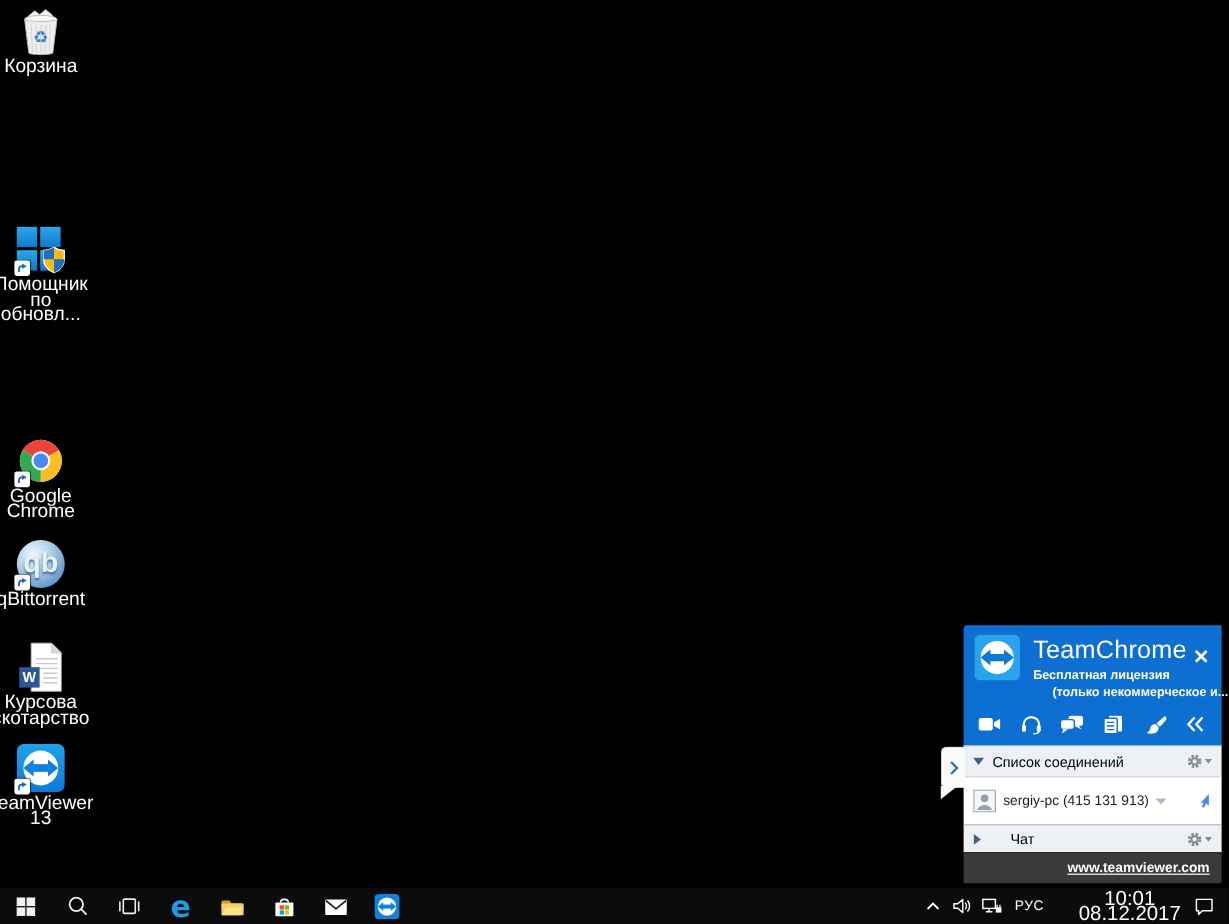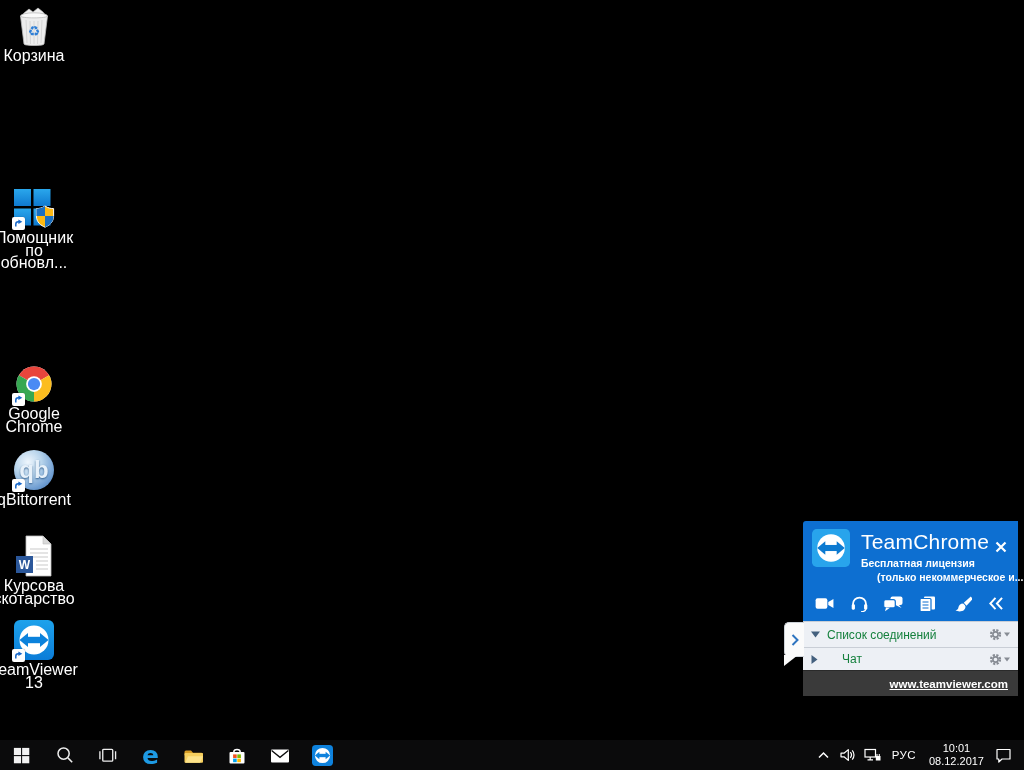--- a/index.html
+++ b/index.html
@@ -25,21 +25,21 @@
   .tv-logo{position:absolute;left:9px;top:8px;}
   .tv-title{position:absolute;left:58px;top:9px;font-size:21px;color:#fff;letter-spacing:.2px;}
   .tv-title b{font-weight:normal;}
   .tv-lic{position:absolute;left:58px;font-size:10.5px;font-weight:600;color:#fff;white-space:nowrap;}
   .tv-lic.l1{top:36px;}
   .tv-lic.l2{top:50px;margin-left:16px;}
   .tv-close{position:absolute;right:9px;top:18px;width:16px;height:16px;display:flex;align-items:center;justify-content:center;cursor:pointer;}
   .tv-toolbar{position:absolute;left:10px;right:10px;bottom:9px;display:flex;justify-content:space-between;align-items:center;}
   .tv-tool{width:24px;height:17px;display:flex;align-items:center;justify-content:center;cursor:pointer;}
   .tv-sect{height:25px;background:var(--section-bg,#edf0f5);border-top:1px solid #c9ced6;
-           display:flex;align-items:center;gap:7px;padding:0 8px;font-size:12px;color:#15803d;}
+           display:flex;align-items:center;gap:7px;padding:0 8px;font-size:12px;color:#000000;}
   .tv-sect .grow{flex:1;}
   .tv-row{height:39px;background:#fff;display:flex;align-items:center;gap:6px;padding:0 8px;
           font-size:11.5px;color:#1d1d1d;border-top:1px solid #e3e6ea;}
   .tv-chat{height:22px;gap:24px;}
   .tv-footer{height:25px;background:var(--footer-dark,#3a3a3a);display:flex;align-items:center;
              justify-content:flex-end;padding:0 10px;border-top:1px solid #2a2a2a;}
   .tv-footer a{color:#fff;font-size:11.5px;font-weight:600;text-decoration:underline;cursor:pointer;padding-left:48px;}
   .tv-tab{position:absolute;left:-19px;top:101px;width:19px;height:33px;background:#fbfbfb;
           border:1px solid #cdd2d8;border-right:none;border-radius:5px 0 0 5px;
           display:flex;align-items:center;justify-content:center;cursor:pointer;}
@@ -47,21 +47,21 @@
           border-top:11px solid #fbfbfb;border-right:14px solid transparent;}
 
   
   .taskbar{position:absolute;left:0;bottom:0;width:1024px;height:30px;background:var(--taskbar-bg,#0b0b0c);
            display:flex;align-items:center;z-index:5;}
   .tb-item{width:43px;height:30px;display:flex;align-items:center;justify-content:center;cursor:pointer;}
   .edge-e{font-family:"DejaVu Sans",sans-serif;font-size:25px;font-weight:bold;color:#1e9be5;line-height:1;}
   .tray{margin-left:auto;display:flex;align-items:flex-end;gap:9px;padding-right:12px;height:30px;}
   .tray-item{display:flex;align-items:center;justify-content:center;cursor:pointer;height:30px;}
   .tray-lang{font-size:11.5px;color:#fff;letter-spacing:.4px;padding:0 2px;}
-  .tray-clock{color:#fff;font-size:11px;line-height:13px;text-align:center;padding:0 2px;}
+  .tray-clock{color:#fff;font-size:17px;line-height:13px;text-align:center;padding:0 2px;margin-left:16px;}
 </style>
 </head>
 <body>
 
 <div class="screen">
 
   <div class="dicon" style="top:4px">
     <div class="art">
       <svg width="44" height="44" viewBox="0 0 44 44">
         <path d="M12 9 l5-4 4 3 5-4 5 4 3 4 H10 Z" fill="#f2f2f2" stroke="#c2c2c2" stroke-width=".6"></path>
@@ -258,20 +258,35 @@
         <svg width="13" height="13" viewBox="0 0 13 13">
             <circle cx="6.5" cy="6.5" r="4.4" fill="none" stroke="#878c94" stroke-width="2.5" stroke-dasharray="2.1 1.4"></circle>
             <circle cx="6.5" cy="6.5" r="2.6" fill="none" stroke="#878c94" stroke-width="1.6"></circle>
           </svg>
         <svg width="6" height="5" viewBox="0 0 6 5">
             <polygon points="0,0.5 6,0.5 3,4.5" fill="#878c94"></polygon>
           </svg>
       </span>
     </div>
 
+    <div class="tv-row">
+      <svg width="19" height="19" viewBox="0 0 19 19">
+        <rect x="0.5" y="0.5" width="18" height="18" fill="#f4f6f8" stroke="#9aa7b5"></rect>
+        <circle cx="9.5" cy="7.3" r="3.2" fill="#93a0ad"></circle>
+        <path d="M3.2 17 c1.6 -5.4 11 -5.4 12.6 0 Z" fill="#93a0ad"></path>
+      </svg>
+      <span>sergiy-pc (415 131 913)</span>
+      <svg width="9" height="6" viewBox="0 0 9 6">
+          <polygon points="0,0.5 9,0.5 4.5,5.5" fill="#a4bdd4"></polygon>
+        </svg>
+      <span class="grow" style="flex:1;"></span>
+      <svg width="14" height="15" viewBox="0 0 17 16">
+        <polygon points="13.8,0.8 13.8,12.6 10.9,10.2 8.9,14.8 6.8,13.9 8.7,9.4 5.2,10.2" fill="#3f8ce4"></polygon>
+      </svg>
+    </div>
 
     <div class="tv-sect tv-chat">
       <svg width="7" height="9" viewBox="0 0 7 9">
           <polygon points="0.5,0 6.5,4.5 0.5,9" fill="#44607e"></polygon>
         </svg>
       <span>Чат</span>
       <span class="grow"></span>
       <span style="display:flex;align-items:center;gap:2px;">
         <svg width="13" height="13" viewBox="0 0 13 13">
             <circle cx="6.5" cy="6.5" r="4.4" fill="none" stroke="#878c94" stroke-width="2.5" stroke-dasharray="2.1 1.4"></circle>

